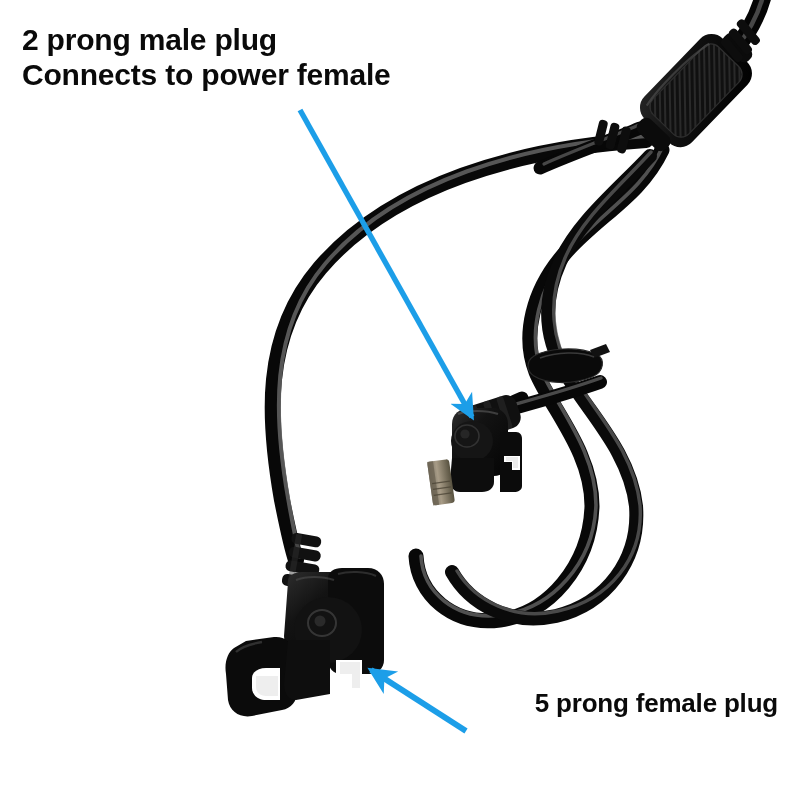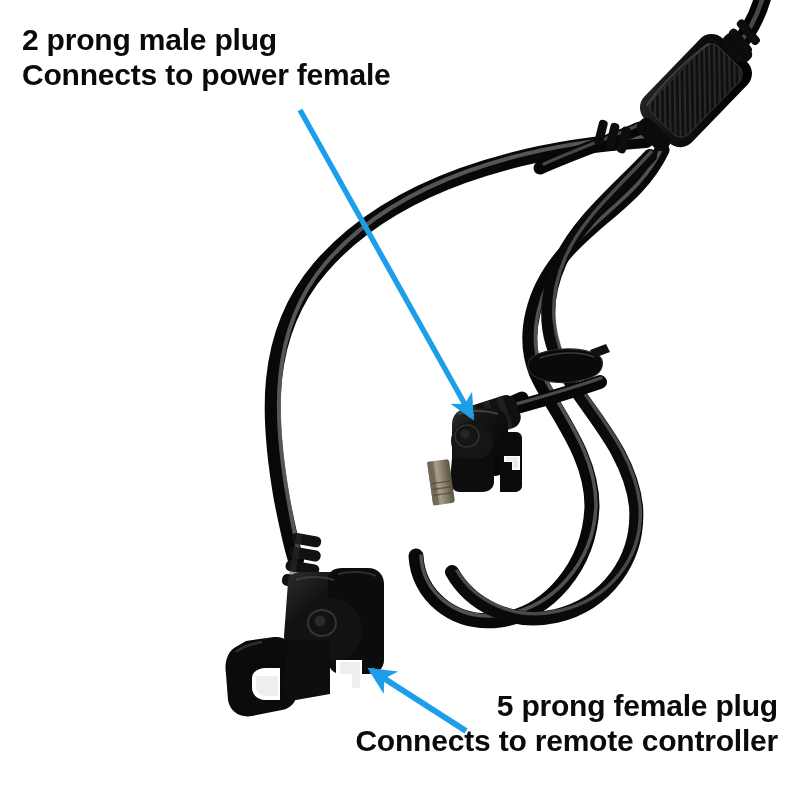--- a/index.html
+++ b/index.html
@@ -33,21 +33,21 @@
   }
   #callout-male {
     left: 22px;
     top: 22px;
     font-size: 30px;
     text-align: left;
   }
   #callout-female {
     right: 22px;
     top: 688px;
-    font-size: 30px;
+    font-size: 26px;
     text-align: right;
   }
   .callout .line { display: block; }
 </style>
 </head>
 <body>
 
 <div id="stage">
 
   <svg id="photo" viewBox="0 0 800 800" xmlns="http://www.w3.org/2000/svg">
@@ -225,16 +225,15 @@
     </g>
   </svg>
 
   <div class="callout" id="callout-male">
     <span class="line">2 prong male plug</span>
     <span class="line">Connects to power female</span>
   </div>
 
   <div class="callout" id="callout-female">
     <span class="line">5 prong female plug</span>
-    <span class="line">Connects to remote controller</span>
   </div>
 
 </div>
 
 </body></html>

